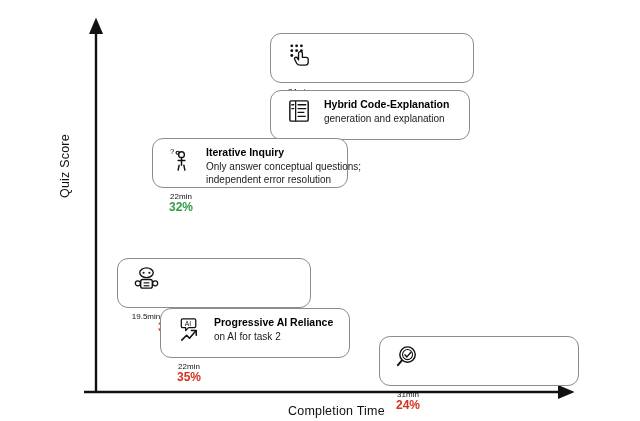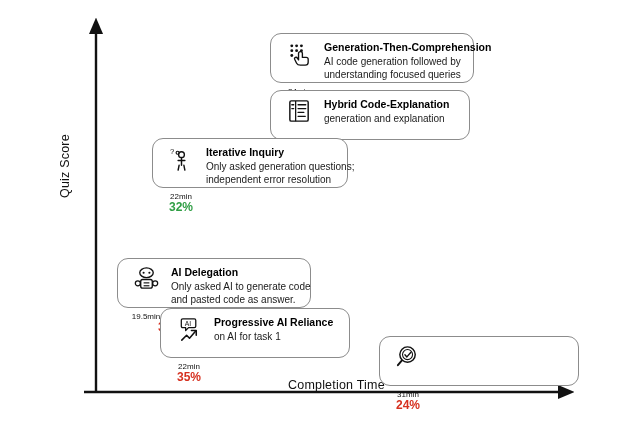--- a/index.html
+++ b/index.html
@@ -30,21 +30,21 @@
     white-space: nowrap;
   }
   #y-axis-label {
     left: 58px;
     top: 198px;
     transform: rotate(-90deg);
     transform-origin: left top;
   }
   #x-axis-label {
     left: 288px;
-    top: 378px;
+    top: 404px;
   }
   
   .card {
     position: absolute;
     box-sizing: border-box;
     border: 1.2px solid #8c8c8c;
     border-radius: 11px;
     background: #ffffff;
     display: flex;
     align-items: flex-start;
@@ -125,27 +125,20 @@
           <circle cx="6" cy="10" r="1.5"></circle>
             <circle cx="11" cy="10" r="1.5"></circle>
             <circle cx="16" cy="10" r="1.5"></circle>
           <circle cx="6" cy="15" r="1.5"></circle>
         </g>
         <path d="M13 13 q0-2 2-2 q2 0 2 2 v4 h4 q2 0 2 2 v3 q0 3-3 3 h-5 q-3 0-4-2 l-2-4 q-0.6-1.4 0.8-2 q1.2-0.5 2 0.8 l1.2 1.8z" fill="none" stroke="#111111" stroke-width="1.4" stroke-linejoin="round"></path>
       </svg>
       <div class="card-time">24min</div>
       <div class="card-score" style="color:#2f9e44;">80%</div>
     </div>
-    <div class="card-body">
-      <div class="card-title">Generation-Then-Comprehension</div>
-      <div class="card-desc">
-        <span>AI code generation followed by</span>
-        <span>understanding focused queries</span>
-      </div>
-    </div>
   </div>
 
   <div class="card" style="left:270px; top:90px; width:200px; height:50px;">
     <div class="card-left">
       <svg class="card-icon" viewBox="0 0 28 28">
         <rect x="4" y="3" width="19" height="21" rx="1.5" fill="none" stroke="#111111" stroke-width="1.5"></rect>
         <line x1="10" y1="3" x2="10" y2="24" stroke="#111111" stroke-width="1.3"></line>
         <g stroke="#111111" stroke-width="1.3" stroke-linecap="round">
           <line x1="12.5" y1="7" x2="20.5" y2="7"></line>
           <line x1="12.5" y1="11" x2="20.5" y2="11"></line>
@@ -173,65 +166,58 @@
         <circle cx="10" cy="7" r="1.6" fill="none" stroke="#111111" stroke-width="1.2"></circle>
         <circle cx="14" cy="9" r="3" fill="none" stroke="#111111" stroke-width="1.4"></circle>
         <path d="M14 12 v8 M10.5 15 h7 M11.5 20 l-1 5 M16.5 20 l1 5" fill="none" stroke="#111111" stroke-width="1.5" stroke-linecap="round"></path>
       </svg>
       <div class="card-time">22min</div>
       <div class="card-score" style="color:#2f9e44;">32%</div>
     </div>
     <div class="card-body">
       <div class="card-title">Iterative Inquiry</div>
       <div class="card-desc">
-        <span>Only asked generation questions;</span>
+        <span>Only answer conceptual questions;</span>
         <span>independent error resolution</span>
       </div>
     </div>
   </div>
 
   <div class="card" style="left:117px; top:258px; width:194px; height:50px;">
     <div class="card-left">
       <svg class="card-icon" viewBox="0 0 28 28">
         <ellipse cx="14" cy="7" rx="7" ry="5" fill="none" stroke="#111111" stroke-width="1.4"></ellipse>
         <circle cx="11" cy="7" r="1.1" fill="#111111"></circle>
         <circle cx="17" cy="7" r="1.1" fill="#111111"></circle>
         <rect x="8" y="14" width="12" height="9" rx="2" fill="none" stroke="#111111" stroke-width="1.4"></rect>
         <circle cx="5" cy="18" r="2.6" fill="none" stroke="#111111" stroke-width="1.3"></circle>
         <circle cx="23" cy="18" r="2.6" fill="none" stroke="#111111" stroke-width="1.3"></circle>
         <line x1="11" y1="17.5" x2="17" y2="17.5" stroke="#111111" stroke-width="1.2"></line>
         <line x1="11" y1="20.5" x2="17" y2="20.5" stroke="#111111" stroke-width="1.2"></line>
       </svg>
       <div class="card-time">19.5min</div>
       <div class="card-score" style="color:#d6301f;margin-left:48px;">39%</div>
     </div>
-    <div class="card-body">
-      <div class="card-title">AI Delegation</div>
-      <div class="card-desc">
-        <span>Only asked AI to generate code</span>
-        <span>and pasted code as answer.</span>
-      </div>
-    </div>
   </div>
 
   <div class="card" style="left:160px; top:308px; width:190px; height:50px;">
     <div class="card-left">
       <svg class="card-icon" viewBox="0 0 28 28">
         <path d="M7 3 h12 q1.5 0 1.5 1.5 v6 q0 1.5-1.5 1.5 h-6 l-3 3 v-3 h-3 q-1.5 0-1.5-1.5 v-6 q0-1.5 1.5-1.5z" fill="none" stroke="#111111" stroke-width="1.3" stroke-linejoin="round"></path>
         <text x="9" y="10" font-family="Liberation Sans, sans-serif" font-size="7" fill="#111111">AI</text>
         <path d="M6 25 l5-5 l3 3 l6-7" fill="none" stroke="#111111" stroke-width="1.6" stroke-linecap="round" stroke-linejoin="round"></path>
         <path d="M16 15 h5 v5" fill="none" stroke="#111111" stroke-width="1.6" stroke-linecap="round" stroke-linejoin="round"></path>
       </svg>
       <div class="card-time">22min</div>
       <div class="card-score" style="color:#d6301f;">35%</div>
     </div>
     <div class="card-body">
       <div class="card-title">Progressive AI Reliance</div>
       <div class="card-desc">
-        <span>on AI for task 1</span>
+        <span>on AI for task 2</span>
       </div>
     </div>
   </div>
 
   <div class="card" style="left:379px; top:336px; width:200px; height:50px;">
     <div class="card-left">
       <svg class="card-icon" viewBox="0 0 28 28">
         <circle cx="13" cy="11" r="8" fill="none" stroke="#111111" stroke-width="1.5"></circle>
         <circle cx="13" cy="11" r="5.2" fill="none" stroke="#111111" stroke-width="1.1"></circle>
         <path d="M10.3 11.2 l2 2.2 l4-4.6" fill="none" stroke="#111111" stroke-width="1.4" stroke-linecap="round" stroke-linejoin="round"></path>

